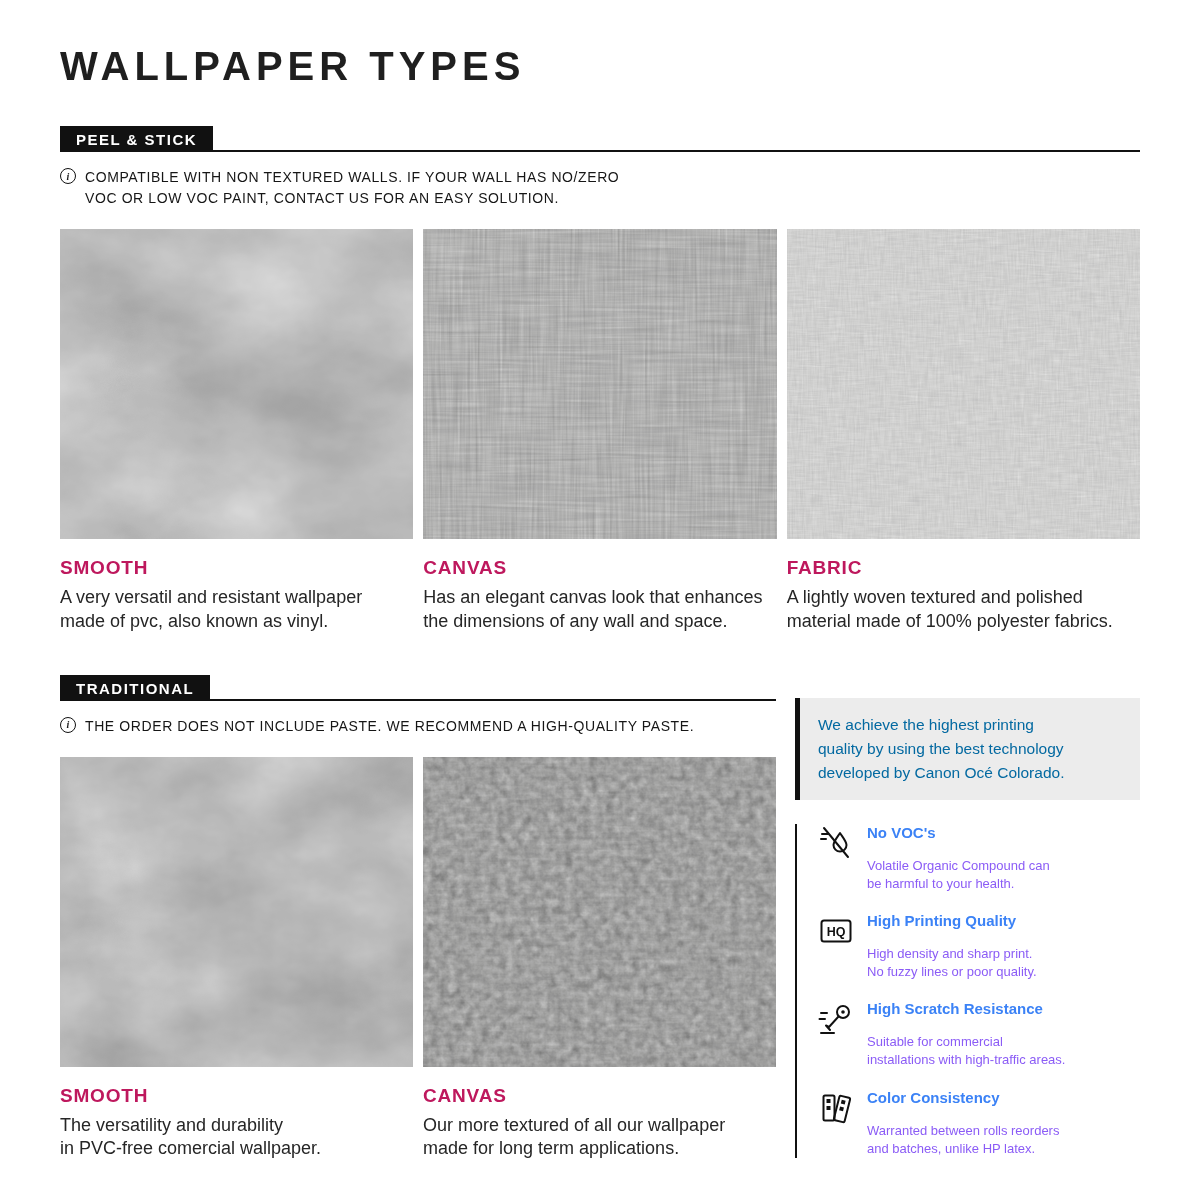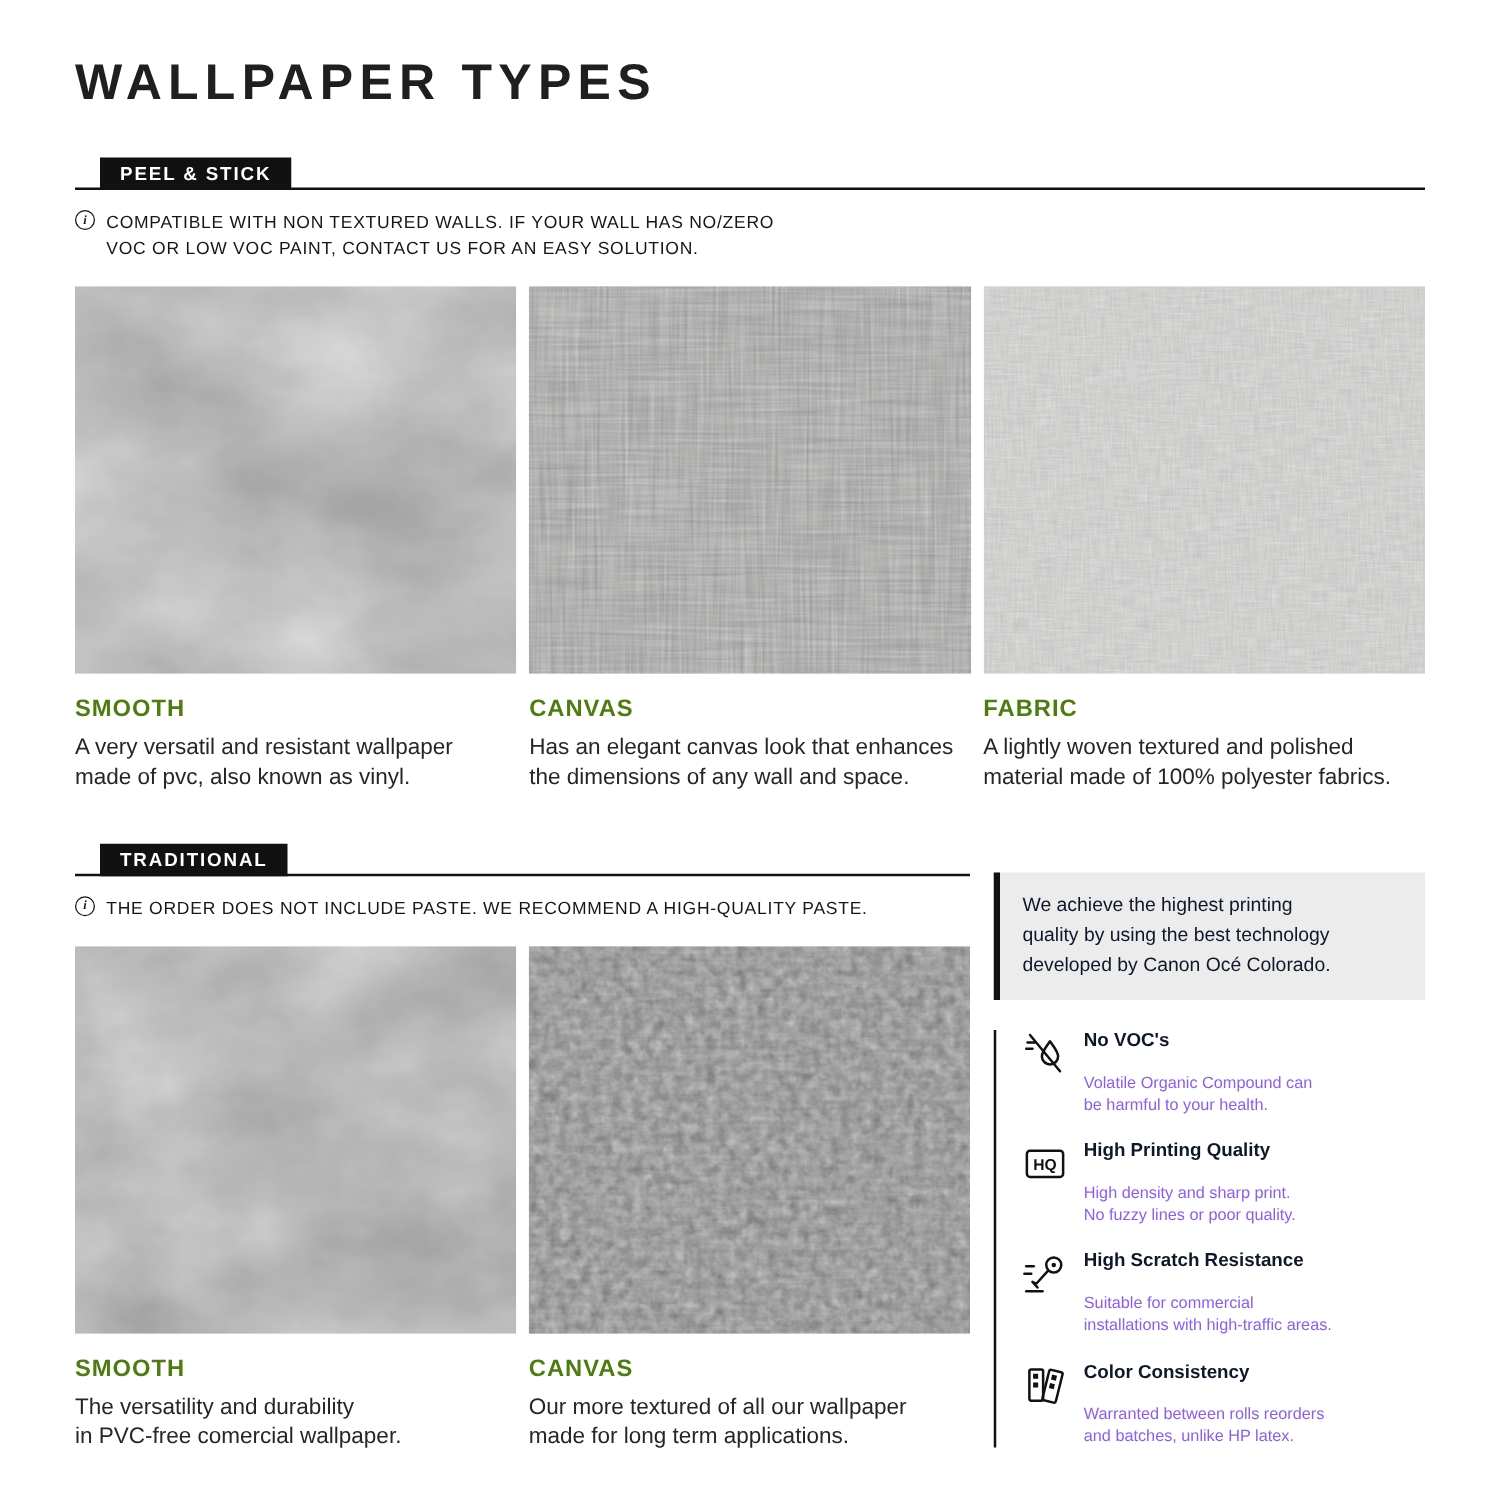--- a/index.html
+++ b/index.html
@@ -18,63 +18,62 @@
   }
 
   .section-head { position: relative; height: 27px; }
   .section-head.first { margin-top: 36px; }
   .section-rule { position: absolute; left: 0; right: 0; bottom: 0; height: 2px; background: #111; }
   .chip {
     position: absolute; left: 0; bottom: 0;
     background: #111; color: #fff;
     font-size: 15px; font-weight: 700; letter-spacing: 1.5px;
     padding: 5px 16px 4px 16px;
-    margin-left: 20px;
   }
 
   .note { margin-top: 15px; display: flex; gap: 9px; align-items: flex-start; }
   .info-icon {
     flex: none; width: 16px; height: 16px; margin-top: 1px;
     border: 1.4px solid #111; border-radius: 50%;
     display: flex; align-items: center; justify-content: center;
     font-size: 10px; font-weight: 700; font-family: "Liberation Serif", serif; font-style: italic;
   }
   .note-text {
     font-size: 14px; letter-spacing: 0.6px; line-height: 1.5;
     font-weight: 500; white-space: pre-line; color: #161616;
   }
 
   .swatch-grid { display: grid; grid-template-columns: repeat(3, 1fr); gap: 10px; margin-top: 20px; }
   .swatch-grid-2 { display: grid; grid-template-columns: repeat(2, 1fr); gap: 10px; margin-top: 20px; }
   .tex-box { height: 310px; background: #f6f6f6; overflow: hidden; }
   svg.tex { width: 100%; height: 100%; display: block; }
 
-  .cap-name { margin-top: 18px; font-size: 19px; font-weight: 700; letter-spacing: 0.8px; color: #4d7c0f; }
+  .cap-name { margin-top: 18px; font-size: 19px; font-weight: 700; letter-spacing: 0.8px; color: #be185d; }
   .cap-desc { margin-top: 7px; font-size: 18px; line-height: 1.32; white-space: pre-line; color: #262626; }
 
   .bottom { display: flex; gap: 19px; margin-top: 40px; }
   .bottom-left { width: 716px; flex: none; }
   .aside { flex: 1; padding-top: 24px; }
 
   .quote {
     border-left: 5px solid #111;
     background: #ececec;
     padding: 15px 18px;
-    font-size: 15.5px; line-height: 1.55; white-space: pre-line; color: #0f172a;
+    font-size: 15.5px; line-height: 1.55; white-space: pre-line; color: #0369a1;
   }
 
   .features {
     margin-top: 24px;
     border-left: 2px solid #111;
     padding-left: 20px;
     display: flex; flex-direction: column; gap: 19px;
   }
   .feature { display: flex; gap: 12px; }
   .f-icon { flex: none; width: 38px; height: 38px; }
-  .f-title { font-size: 15px; font-weight: 700; color: #0f172a; }
+  .f-title { font-size: 15px; font-weight: 700; color: #3b82f6; }
   .f-desc { margin-top: 16px; font-size: 13px; line-height: 1.4; white-space: pre-line; color: #8b5cf6; }
 
   .ico-stroke { stroke: #111; stroke-width: 2; fill: none; stroke-linecap: round; stroke-linejoin: round; }
   .ico-fill { fill: #111; }
 </style>
 </head>
 <body>
 
 <div class="page">
 

